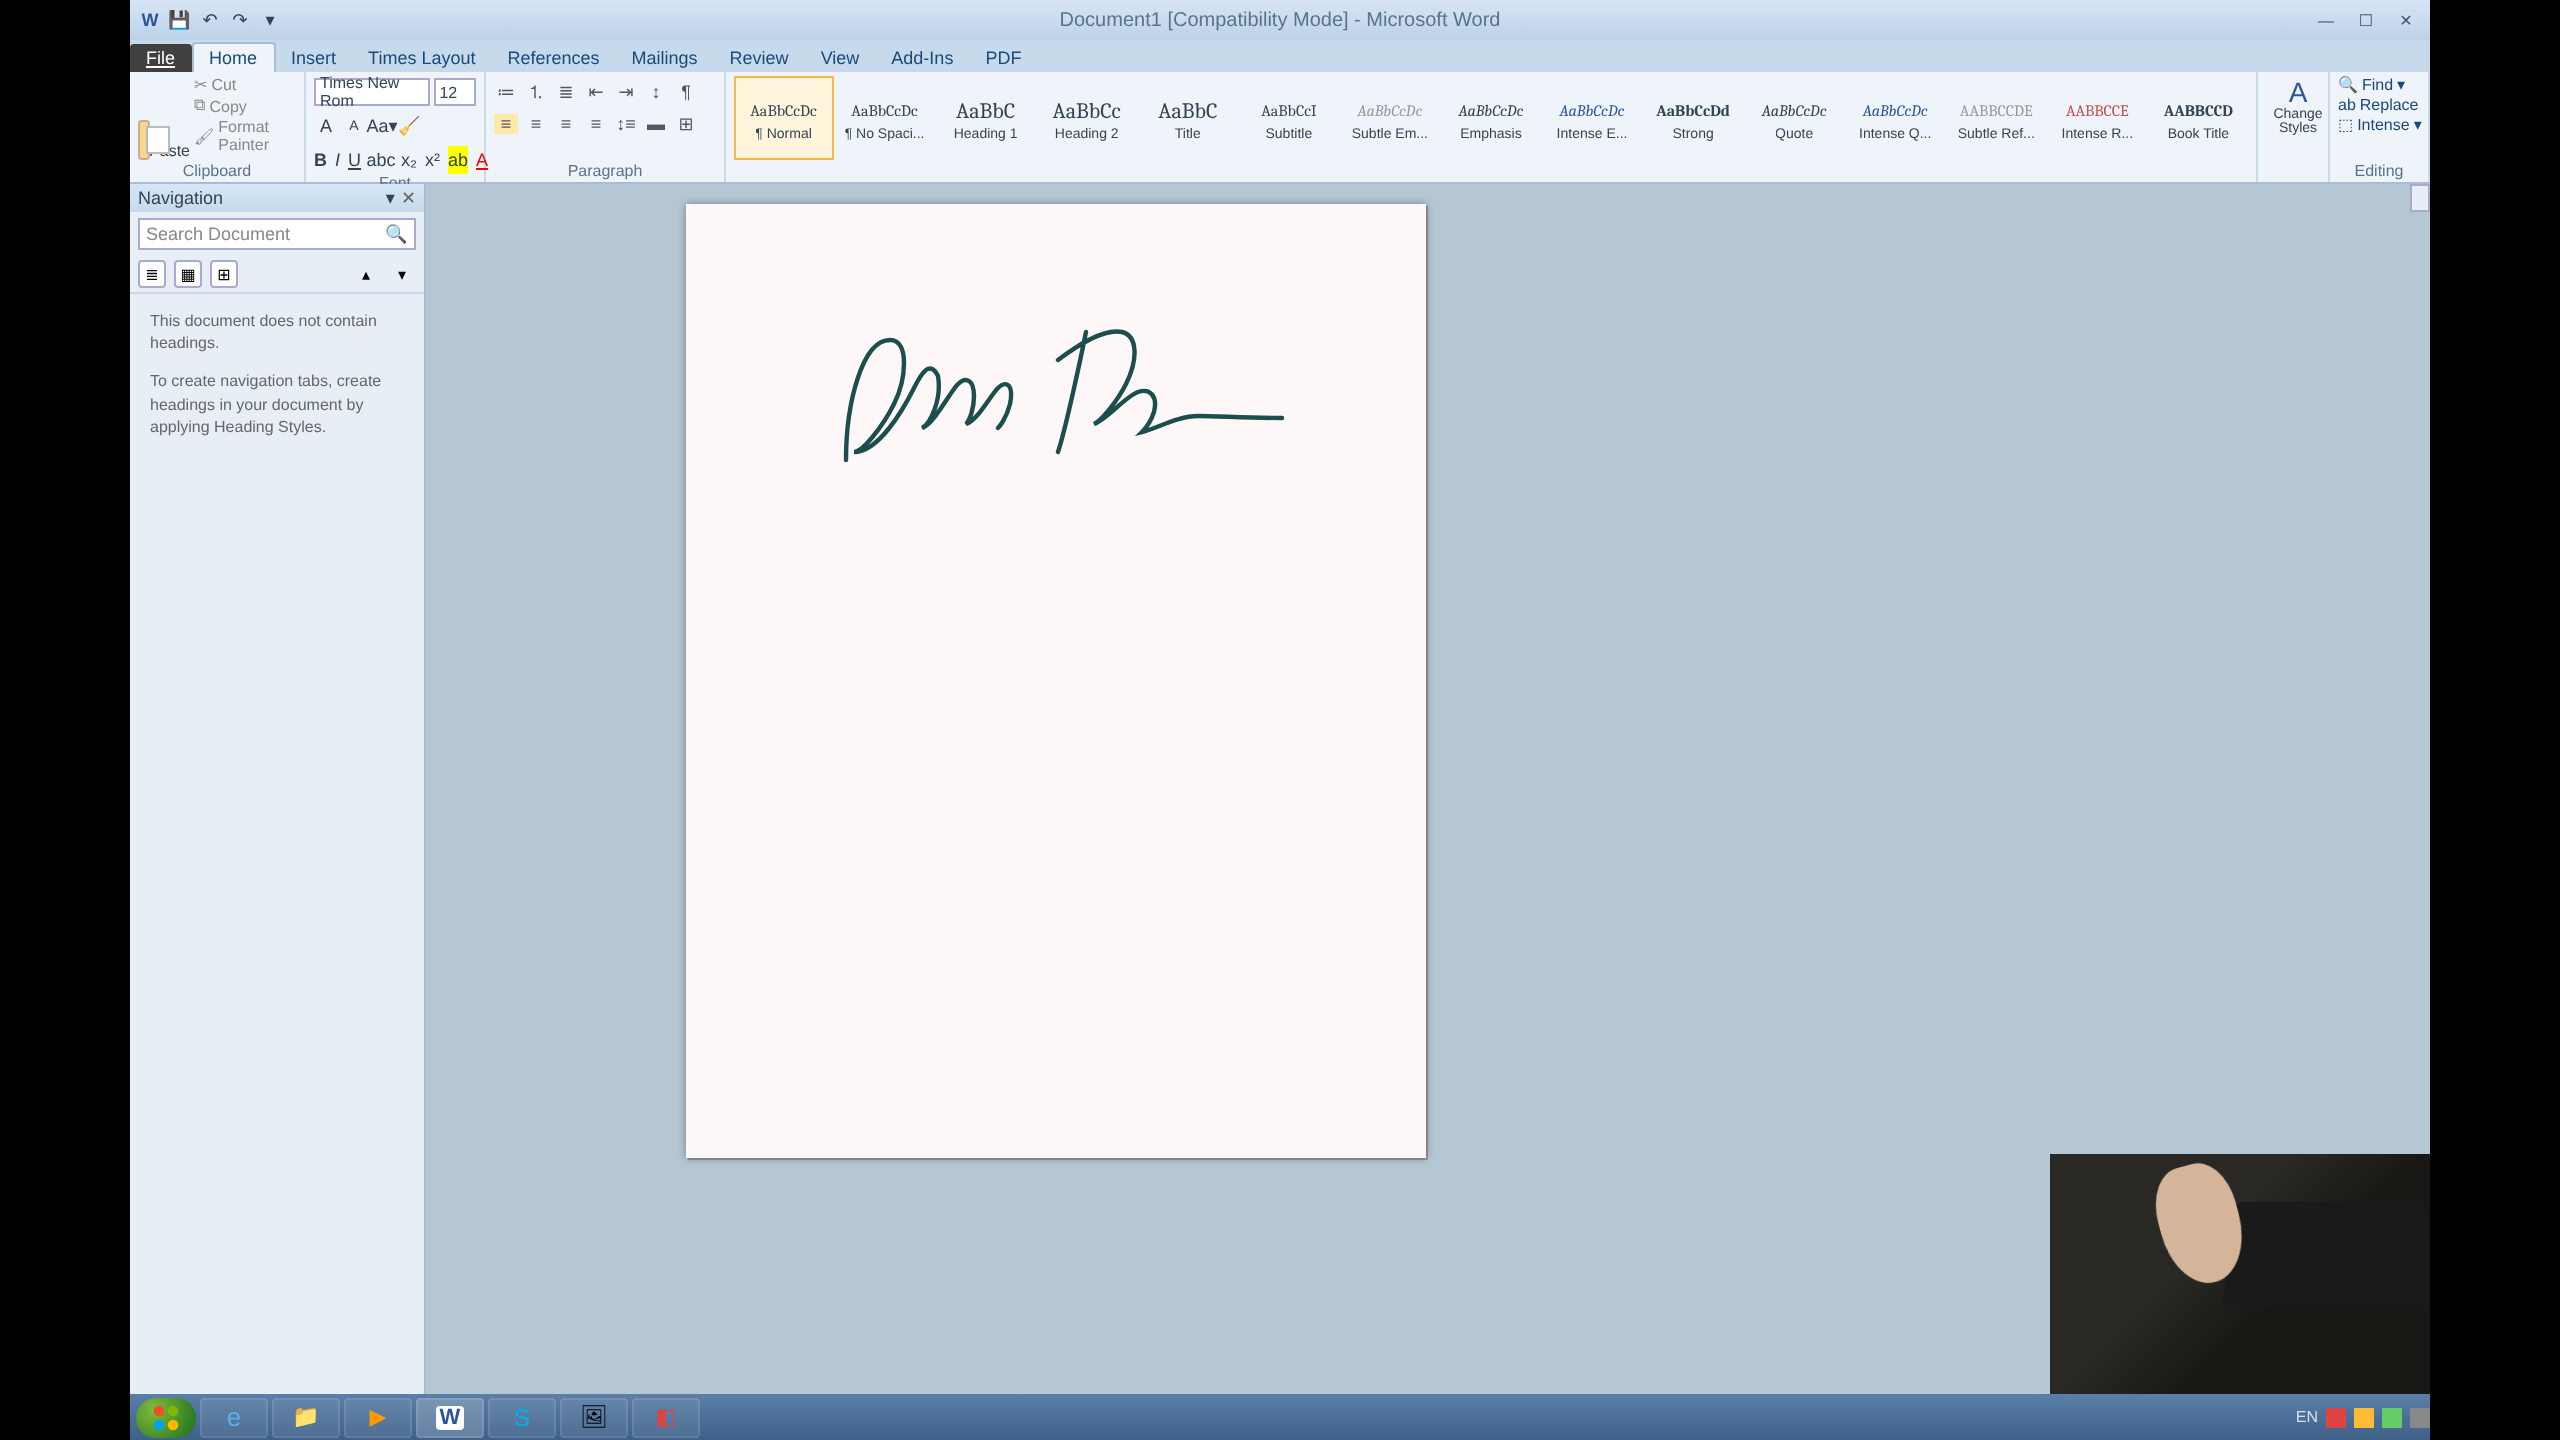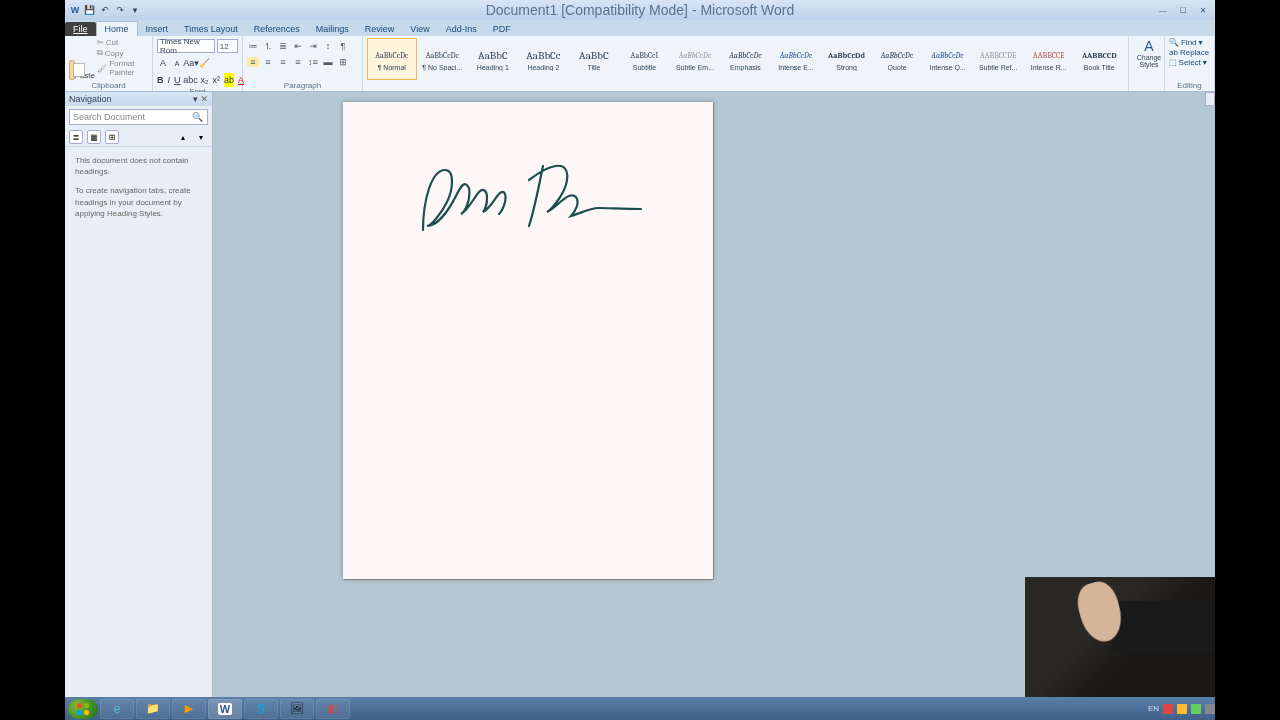--- a/index.html
+++ b/index.html
@@ -1,21 +1,21 @@
 <!DOCTYPE html>
 <html><head>
 <meta charset="utf-8">
 <style>
 * { margin:0; padding:0; box-sizing:border-box; font-family:"Segoe UI",Tahoma,sans-serif; }
 body { background:#000; width:1280px; height:720px; overflow:hidden; position:relative; }
 .desktop { position:absolute; left:65px; top:0; width:1150px; height:697px; background:#b5c7d3; display:flex; flex-direction:column; }
 .titlebar { height:20px; background:linear-gradient(#d7e5f5,#bcd2e8); display:flex; align-items:center; font-size:9px; color:#1a3a5a; position:relative; }
 .titlebar .qat { display:flex; gap:3px; padding:0 4px; align-items:center; }
 .titlebar .qat span { width:12px; height:12px; display:flex; align-items:center; justify-content:center; color:#345; font-size:9px; }
-.titlebar .title { position:absolute; left:50%; transform:translateX(-50%); color:#5a748c; font-size:14px; }
+.titlebar .title { position:absolute; left:50%; transform:translateX(-50%); color:#5a748c; font-size:10px; }
 .titlebar .winbtns { position:absolute; right:4px; display:flex; gap:4px; }
 .titlebar .winbtns span { width:16px; text-align:center; font-size:8px; color:#456; }
 .ribbon-tabs { height:16px; background:#c6daec; display:flex; align-items:end; font-size:9px; }
 .ribbon-tabs .tab { padding:2px 8px; color:#1a4a7a; cursor:default; }
 .ribbon-tabs .tab.file { background:#404040; color:#fff; border-radius:2px 2px 0 0;text-decoration:underline; }
 .ribbon-tabs .tab.active { background:#eef4fa; border:1px solid #a8bdd4; border-bottom:none; border-radius:2px 2px 0 0; }
 .ribbon { height:56px; background:#eef4fa; border-bottom:1px solid #a8bdd4; display:flex; font-size:8px; color:#345; }
 .group { border-right:1px solid #c6daec; display:flex; flex-direction:column; justify-content:space-between; padding:2px 4px 0; }
 .group-label { text-align:center; font-size:8px; color:#5a748c; padding-bottom:1px; }
 .clip-group { width:88px; }
@@ -237,21 +237,21 @@
       <div class="change-styles">
         <span style="font-size:14px;color:#2b579a">A</span>
         <span style="font-size:7px;text-align:center">Change Styles</span>
       </div>
     </div>
 
     <div class="group editing-group">
       <div class="col">
         <span>🔍 <span>Find</span> ▾</span>
         <span>ab <span>Replace</span></span>
-        <span>⬚ <span>Select</span> ▾</span>
+        <span>⬚ <span>Intense</span> ▾</span>
       </div>
       <div class="group-label">Editing</div>
     </div>
   </div>
 
   <div class="main">
     <div class="nav-pane">
       <div class="nav-header">
         <span>Navigation</span>
         <span style="display:flex;gap:3px">

